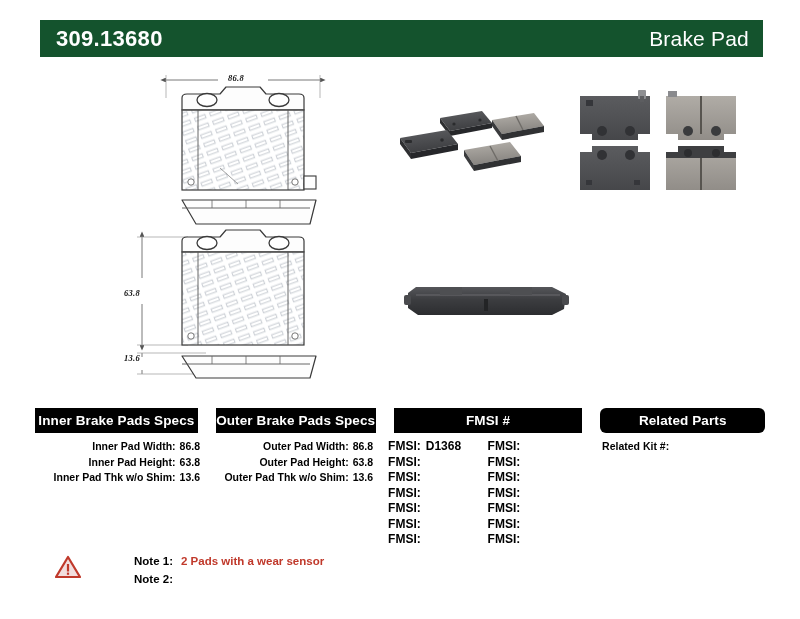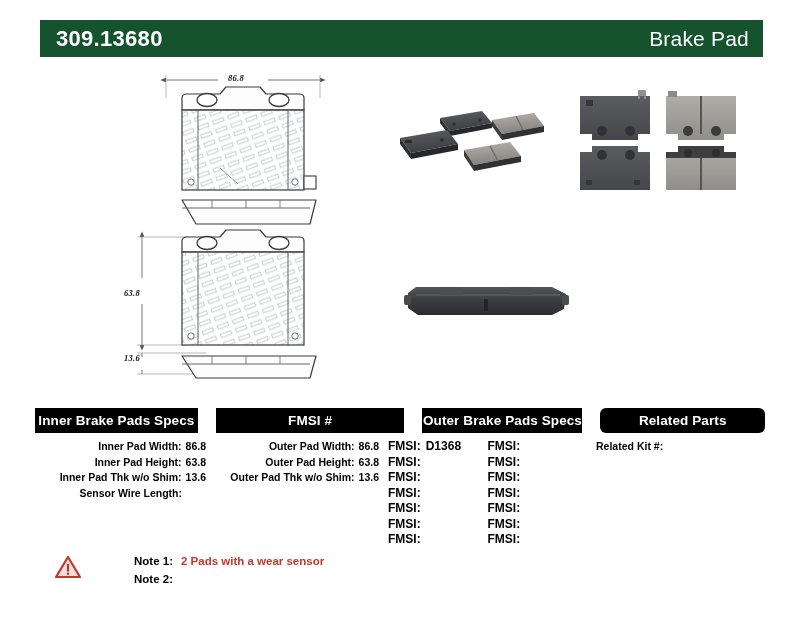--- a/index.html
+++ b/index.html
@@ -47,21 +47,21 @@
     background:#000;color:#fff;height:25px;
     display:flex;align-items:center;justify-content:center;
     font-size:13.5px;font-weight:bold;letter-spacing:.1px;
     box-sizing:border-box;
   }
   .th.c1{width:175px;}
   .th.c2{width:172px;}
   .th.c3{width:203px;}
   .th.c4{width:177px;border-radius:6px;}
 
-  .tbody{display:flex;width:100%;gap:3px;padding-top:6px;}
+  .tbody{display:flex;width:100%;gap:9px;padding-top:6px;}
   .col1{width:175px;}
   .col2{width:172px;}
   .col3{width:203px;}
   .col4{width:177px;}
 
   .spec-row{
     display:flex;justify-content:flex-end;align-items:baseline;
     font-size:10.5px;font-weight:bold;line-height:15.5px;
     white-space:nowrap;padding-right:2px;
   }
@@ -288,43 +288,39 @@
       <rect x="2" y="20" width="7" height="10" rx="2" fill="#4a4b4e"></rect>
       <rect x="160" y="20" width="7" height="10" rx="2" fill="#4a4b4e"></rect>
     </svg>
 
   </div>
 
   <div class="table">
 
     <div class="thead">
       <div class="th c1">Inner Brake Pads Specs</div>
+      <div class="th c2">Outer Brake Pads Specs</div>
       <div class="th c3">FMSI #</div>
-      <div class="th c2">Outer Brake Pads Specs</div>
       <div class="th c4">Related Parts</div>
     </div>
 
     <div class="tbody">
 
       <div class="col1">
         <div class="spec-row">
           <span class="lbl">Inner Pad Width:</span>
           <span class="val">86.8</span>
         </div>
         <div class="spec-row">
           <span class="lbl">Inner Pad Height:</span>
           <span class="val">63.8</span>
         </div>
         <div class="spec-row">
           <span class="lbl">Inner Pad Thk w/o Shim:</span>
           <span class="val">13.6</span>
-        </div>
-        <div class="spec-row">
-          <span class="lbl">Sensor Wire Length:</span>
-          <span class="val"></span>
         </div>
       </div>
 
       <div class="col2">
         <div class="spec-row">
           <span class="lbl">Outer Pad Width:</span>
           <span class="val">86.8</span>
         </div>
         <div class="spec-row">
           <span class="lbl">Outer Pad Height:</span>

